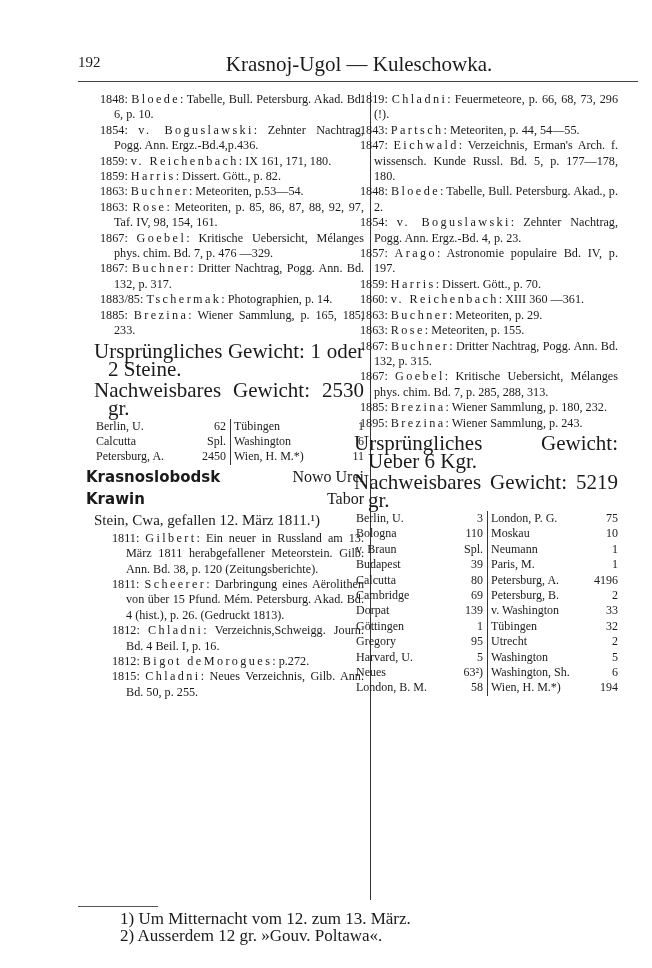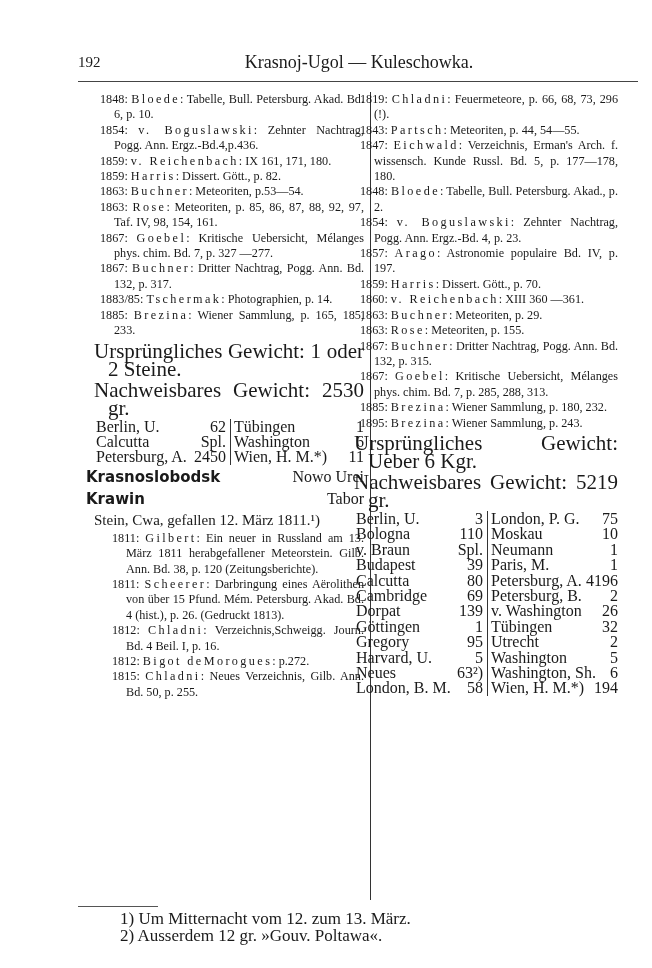--- a/index.html
+++ b/index.html
@@ -4,37 +4,37 @@
 <style>
   html, body { margin: 0; padding: 0; background: #ffffff; }
   body {
     width: 652px; height: 968px; position: relative; overflow: hidden;
     font-family: "Liberation Serif", "DejaVu Serif", serif; color: #1a1a1a;
   }
   .header {
     position: absolute; left: 78px; top: 52px; width: 562px; height: 28px;
   }
   .page-num { position: absolute; left: 0; top: 2px; font-size: 15px; }
-  .running-title { position: absolute; left: 0; right: 0; top: 0; text-align: center; font-size: 18px; }
+  .running-title { position: absolute; left: 0; right: 0; top: 0; text-align: center; font-size: 21px; }
   .header-rule { position: absolute; left: 78px; top: 81px; width: 560px; height: 1px; background: #444; }
 
   .col { position: absolute; top: 92px; font-size: 12.2px; line-height: 15.4px; }
   .col-left { left: 100px; width: 264px; }
   .col-right { left: 360px; width: 258px; }
   .col-divider { position: absolute; left: 370px; top: 92px; width: 1px; height: 808px; background: #333; }
 
   .entry { padding-left: 14px; text-indent: -14px; text-align: justify; margin: 0; }
   .entry .yr { font-weight: normal; }
   .entry .auth { letter-spacing: 2.4px; }
   .entry.indented { margin-left: 12px; }
 
   .weight { font-size: 21px; line-height: 18px; margin: 3px 0 0 -6px; padding-left: 14px; text-indent: -14px; text-align: justify; }
   .weight.right { margin-left: -6px; }
 
-  .coll-table { display: flex; font-size: 16px; line-height: 15.4px; margin: 2px 0 2px -4px; }
+  .coll-table { display: flex; font-size: 12px; line-height: 15.4px; margin: 2px 0 2px -4px; }
   .coll-half { flex: 1; }
   .coll-half.left { border-right: 1px solid #333; padding-right: 4px; }
   .coll-half.right { padding-left: 3px; }
   .coll-row { display: flex; justify-content: space-between; }
 
   .hw { font-size: 16px; line-height: 20px; margin: 2px 0 0 -14px; display: flex; justify-content: space-between; }
   .hw .b { font-weight: bold; font-family: "DejaVu Sans", sans-serif; font-size: 15px; }
   .kul { font-size: 16px; line-height: 19px; margin: 2px 0 0 -14px; padding-left: 22px; text-indent: -22px; }
   .kul .b { font-weight: bold; font-family: "DejaVu Sans", sans-serif; font-size: 15px; }
   .stein { font-size: 15px; line-height: 18px; margin: 2px 0 2px -6px; }
@@ -52,21 +52,21 @@
 <div class="header-rule"></div>
 
 <div class="col col-left">
   <div id="left-refs-a">
       <p class="entry"><span class="yr">1848</span>: <span class="auth">Bloede</span>: <span>Tabelle, Bull. Petersburg. Akad. Bd. 6, p. 10.</span></p>
       <p class="entry"><span class="yr">1854</span>: <span class="auth">v. Boguslawski</span>: <span>Zehnter Nachtrag, Pogg. Ann. Ergz.-Bd.4,p.436.</span></p>
       <p class="entry"><span class="yr">1859</span>: <span class="auth">v. Reichenbach</span>: <span>IX 161, 171, 180.</span></p>
       <p class="entry"><span class="yr">1859</span>: <span class="auth">Harris</span>: <span>Dissert. Gött., p. 82.</span></p>
       <p class="entry"><span class="yr">1863</span>: <span class="auth">Buchner</span>: <span>Meteoriten, p.53—54.</span></p>
       <p class="entry"><span class="yr">1863</span>: <span class="auth">Rose</span>: <span>Meteoriten, p. 85, 86, 87, 88, 92, 97, Taf. IV, 98, 154, 161.</span></p>
-      <p class="entry"><span class="yr">1867</span>: <span class="auth">Goebel</span>: <span>Kritische Uebersicht, Mélanges phys. chim. Bd. 7, p. 327 —277.</span></p>
+      <p class="entry"><span class="yr">1867</span>: <span class="auth">Goebel</span>: <span>Kritische Uebersicht, Mélanges phys. chim. Bd. 7, p. 476 —329.</span></p>
       <p class="entry"><span class="yr">1867</span>: <span class="auth">Buchner</span>: <span>Dritter Nachtrag, Pogg. Ann. Bd. 132, p. 317.</span></p>
       <p class="entry"><span class="yr">1883/85</span>: <span class="auth">Tschermak</span>: <span>Photographien, p. 14.</span></p>
       <p class="entry"><span class="yr">1885</span>: <span class="auth">Brezina</span>: <span>Wiener Sammlung, p. 165, 185, 233.</span></p>
     </div>
   <p class="weight">Ursprüngliches Gewicht: 1 oder 2 Steine.</p>
   <p class="weight">Nachweisbares Gewicht: 2530 gr.</p>
   <div class="coll-table">
     <div class="coll-half left" id="left-coll-l">
         <div class="coll-row">
           <span>Berlin, U.</span>
@@ -208,21 +208,21 @@
         <div class="coll-row">
           <span>Petersburg, A.</span>
           <span>4196</span>
         </div>
         <div class="coll-row">
           <span>Petersburg, B.</span>
           <span>2</span>
         </div>
         <div class="coll-row">
           <span>v. Washington</span>
-          <span>26</span>
+          <span>33</span>
         </div>
         <div class="coll-row">
           <span>Tübingen</span>
           <span>32</span>
         </div>
         <div class="coll-row">
           <span>Utrecht</span>
           <span>2</span>
         </div>
         <div class="coll-row">

